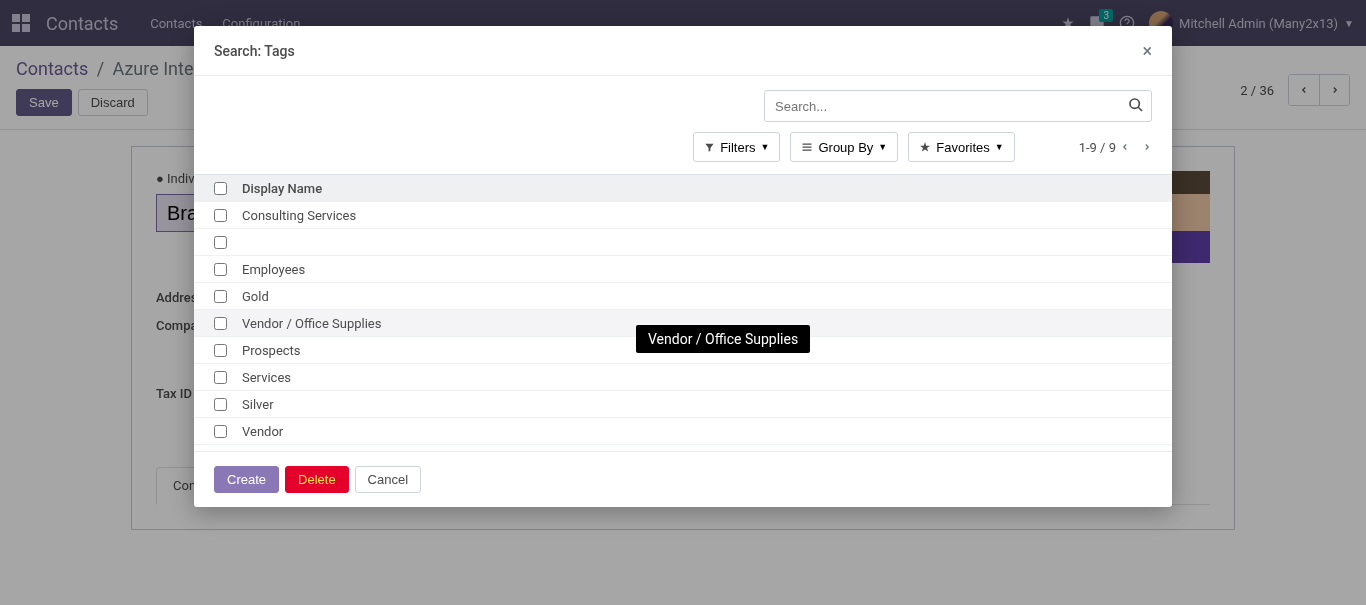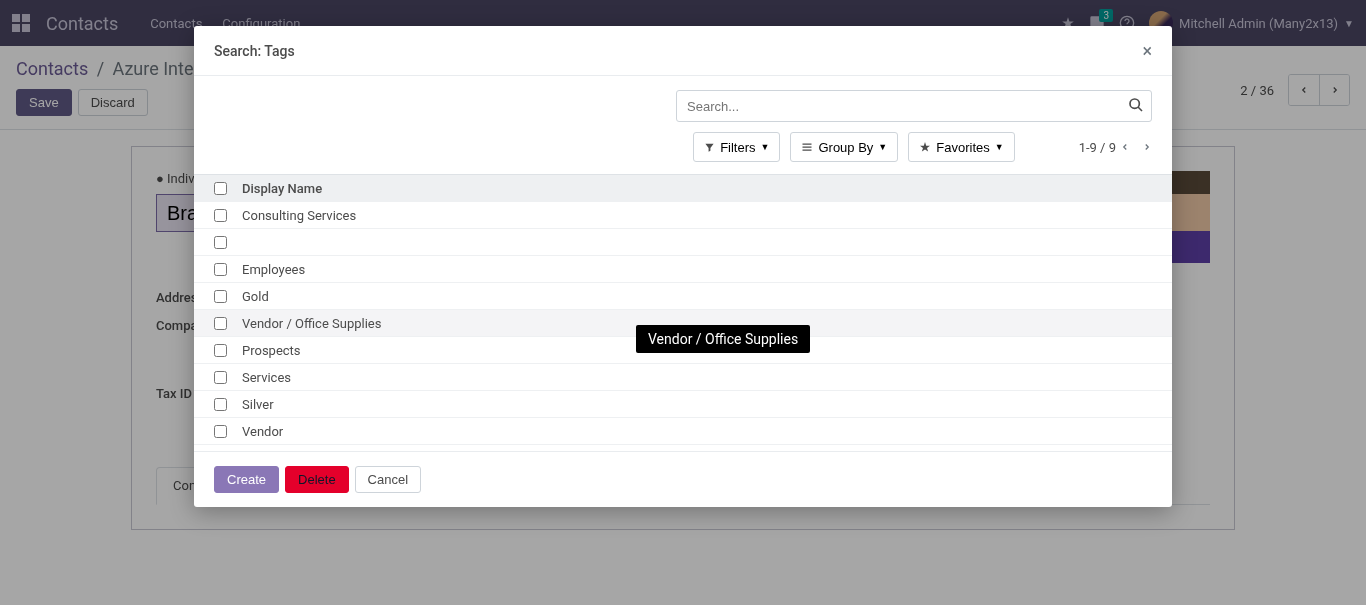--- a/index.html
+++ b/index.html
@@ -56,21 +56,21 @@
   .tab.active { border: 1px solid #dee2e6; border-bottom-color: #fff; background: #fff; color: #4c4c4c; border-radius: 4px 4px 0 0; margin-bottom: -1px; }
   
   
   .overlay { position: absolute; inset: 0; background: rgba(0,0,0,0.35); z-index: 50; }
   .modal { position: absolute; top: 26px; left: 50%; transform: translateX(-50%); width: 978px; background: #fff; border-radius: 3px; z-index: 60; box-shadow: 0 5px 25px rgba(0,0,0,0.3); }
   .modal-header { display: flex; justify-content: space-between; align-items: center; padding: 14px 20px; border-bottom: 1px solid #e9ecef; }
   .modal-title { font-size: 14px; font-weight: 500; }
   .modal-close { font-size: 18px; color: #6c757d; cursor: pointer; }
   
   .modal-searchbar { padding: 14px 20px 6px; display: flex; justify-content: flex-end; }
-  .search-wrap { position: relative; width: 476px; }
+  .search-wrap { position: relative; width: 388px; }
   .search-input { width: 100%; height: 32px; border: 1px solid #ced4da; border-radius: 3px; padding: 4px 32px 4px 10px; font-size: 13px; }
   .search-glass { position: absolute; right: 8px; top: 7px; }
   
   .modal-toolbar { padding: 4px 20px 12px; display: flex; justify-content: flex-end; align-items: center; gap: 64px; }
   .toolbar-filters { display: flex; gap: 10px; }
   .filter-btn { height: 30px; padding: 0 10px; border: 1px solid #ced4da; background: #fff; border-radius: 3px; display: flex; align-items: center; gap: 5px; font-size: 13px; cursor: pointer; }
   .caret-dn { font-size: 9px; }
   .toolbar-pager { display: flex; align-items: center; gap: 4px; }
   .tp-arrows { display: flex; gap: 12px; }
   .tp-arrow { color: #6c757d; cursor: pointer; font-size: 14px; }
@@ -78,21 +78,21 @@
   .modal-table { border-top: 1px solid #dee2e6; }
   .mt-row { display: flex; align-items: center; height: 27px; border-bottom: 1px solid #eef0f2; padding: 0 20px; font-size: 13px; }
   .mt-row.header { background: #eef0f2; font-weight: 500; }
   .mt-row.hover { background: #f4f4f6; }
   .mt-check { width: 28px; display: flex; align-items: center; }
   .mt-check input { width: 13px; height: 13px; }
   .mt-name { flex: 1; }
   
   .modal-footer { padding: 14px 20px; display: flex; gap: 6px; border-top: 1px solid #e9ecef; margin-top: 6px; }
   .btn-purple { background: #8a77b6; color: #fff; border: 1px solid #8a77b6; }
-  .btn-danger { background: #e4002b; color: #0f172a; border: 1px solid #e4002b; }
+  .btn-danger { background: #e4002b; color: #fde047; border: 1px solid #e4002b; }
   
   
   .tooltip { position: absolute; background: #000; color: #fff; padding: 6px 12px; font-size: 14px; border-radius: 2px; z-index: 70; pointer-events: none; }
   
   svg { display: block; }
 </style>
 </head>
 <body>
 
 <div class="navbar">

